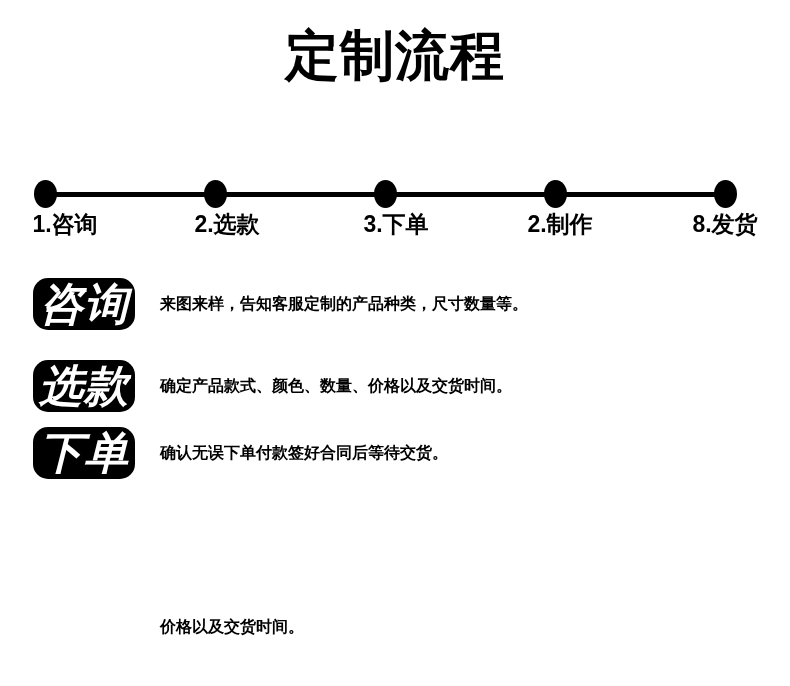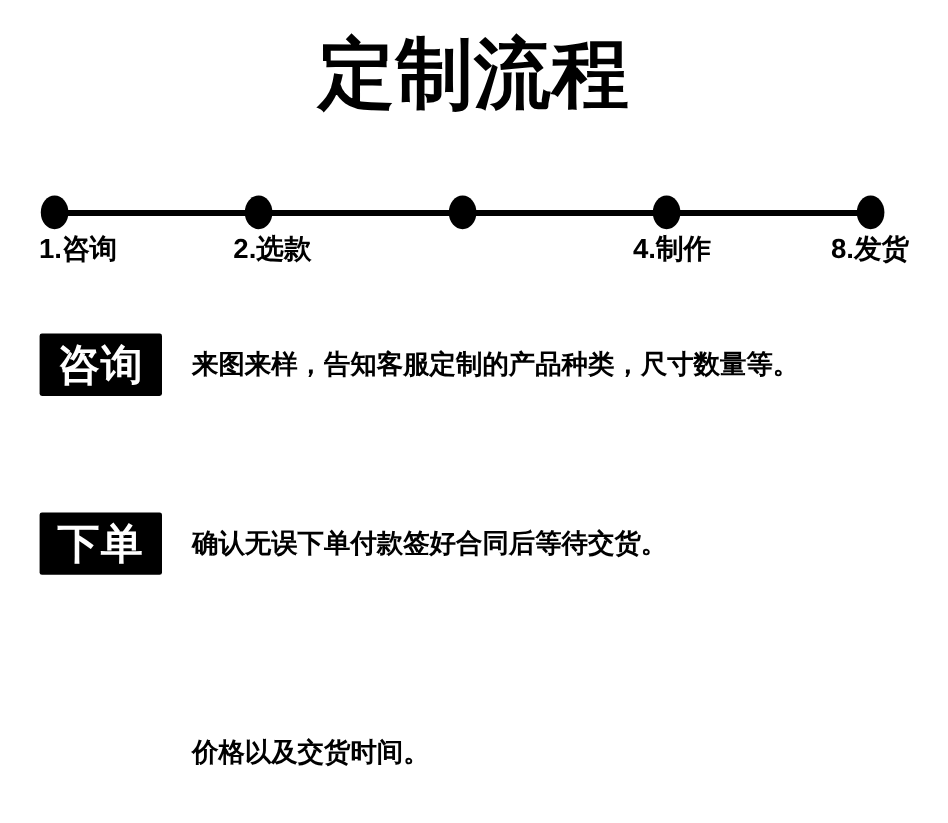--- a/index.html
+++ b/index.html
@@ -15,29 +15,29 @@
     color: #000000;
     font-family: "Liberation Sans", "DejaVu Sans", sans-serif;
   }
   .title {
     position: absolute;
     left: 0;
     top: 26px;
     width: 790px;
     margin: 0;
     text-align: center;
-    font-size: 64px;
+    font-size: 54px;
     line-height: 1.1;
     font-weight: 900;
     letter-spacing: 1px;
   }
   .timeline {
     position: absolute;
     left: 0;
-    top: 150px;
+    top: 167px;
     width: 670px;
     height: 80px;
   }
   .tl-line {
     position: absolute;
     left: 45px;
     top: 25px;
     width: 680px;
     height: 5px;
     background: #000000;
@@ -65,67 +65,71 @@
     width: 790px;
     height: 52px;
   }
   .step-badge {
     position: absolute;
     left: 33px;
     top: 0;
     width: 102px;
     height: 52px;
     background: #000000;
-    border-radius: 2px;
+    border-radius: 15px;
     color: #ffffff;
     display: flex;
     align-items: center;
     justify-content: center;
-    font-size: 35px;
+    font-size: 44px;
     font-weight: 700;
     letter-spacing: 1px;
+    font-style: italic;
   }
   .step-desc {
     position: absolute;
     left: 160px;
     top: 0;
     height: 52px;
     display: flex;
     align-items: center;
-    font-size: 22px;
+    font-size: 16px;
     font-weight: 700;
     white-space: nowrap;
   }
 </style>
 </head>
 <body>
 
 <h1 class="title">定制流程</h1>
 
 <div class="timeline">
   <div class="tl-line"></div>
 
   <div class="tl-dot" style="left:34px"></div>
   <div class="tl-dot" style="left:204px"></div>
   <div class="tl-dot" style="left:374px"></div>
   <div class="tl-dot" style="left:544px"></div>
   <div class="tl-dot" style="left:714px"></div>
 
   <div class="tl-label" style="left:0px">1.咨询</div>
   <div class="tl-label" style="left:162px">2.选款</div>
-  <div class="tl-label" style="left:495px">4.制作</div>
+  <div class="tl-label" style="left:331px">3.下单</div>
+  <div class="tl-label" style="left:495px">2.制作</div>
   <div class="tl-label" style="left:660px">8.发货</div>
 </div>
 
 <div class="step-row" style="top:278px">
   <span class="step-badge">咨询</span>
   <span class="step-desc">来图来样，告知客服定制的产品种类，尺寸数量等。</span>
 </div>
 
 <div class="step-row" style="top:360px">
+  <span class="step-badge">选款</span>
+  <span class="step-desc">确定产品款式、颜色、数量、价格以及交货时间。</span>
 </div>
 
 <div class="step-row" style="top:427px">
   <span class="step-badge">下单</span>
   <span class="step-desc">确认无误下单付款签好合同后等待交货。</span>
 </div>
 
 <div class="step-row" style="top:520px">
 </div>
 

